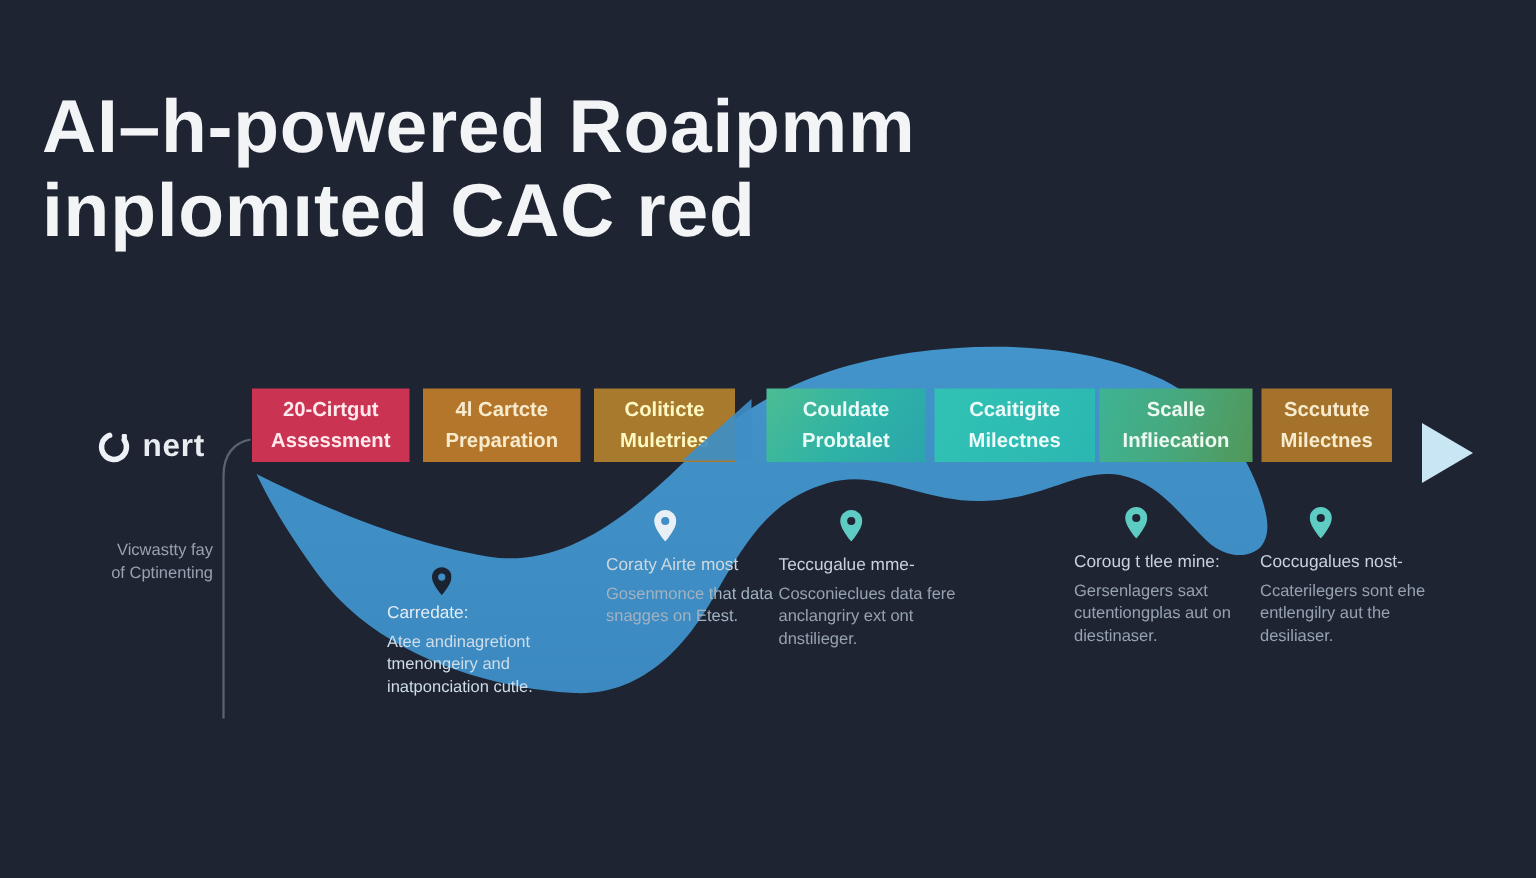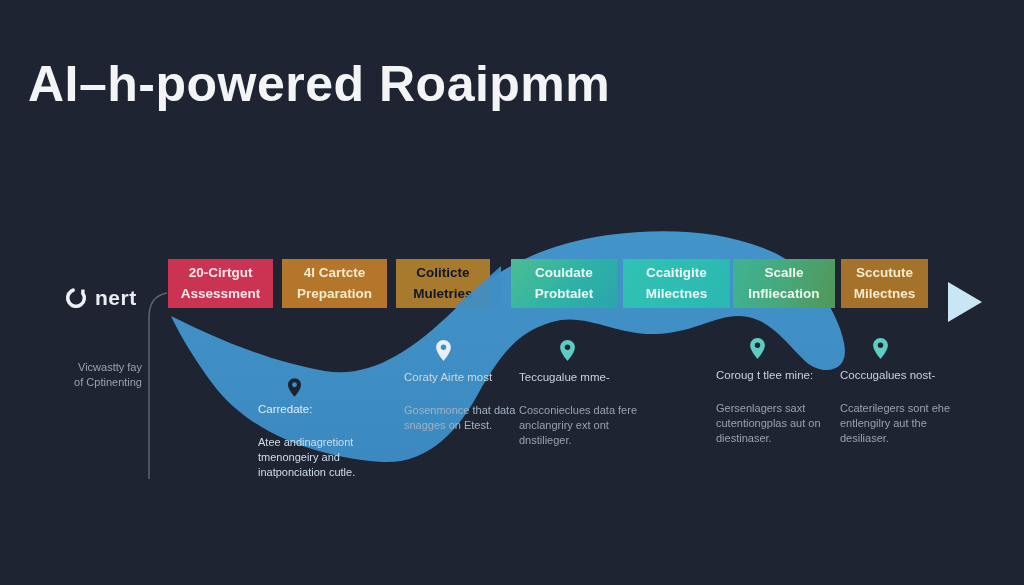--- a/index.html
+++ b/index.html
@@ -27,30 +27,30 @@
     color:#98a1b0; font-size:11px; line-height:1.4; text-align:right;
   }
 
   .stage {
     position:absolute; top:259px; height:49px; z-index:2;
     display:flex; flex-direction:column; align-items:center; justify-content:center;
     text-align:center; font-size:13.5px; font-weight:700; line-height:1.5;
   }
   .stage-1 { left:168px; width:105px; background:#cb3352; color:#ffe9ed; }
   .stage-2 { left:282px; width:105px; background:#b4762b; color:#f7ebcd;text-align:right; }
-  .stage-3 { left:396px; width:94px; background:#a87a2e; color:#0f172a; }
+  .stage-3 { left:396px; width:94px; background:#a87a2e; color:#fef9c3; }
   .stage-4 { left:511px; width:106px; background:linear-gradient(130deg,#4cbd92 0%,#2eb2a6 55%,#2ba5ad 100%); color:#eafaf7; }
   .stage-5 { left:623px; width:107px; background:linear-gradient(120deg,#31c2b4 0%,#2bb7b2 100%); color:#ecfbf9; }
   .stage-6 { left:733px; width:102px; background:linear-gradient(105deg,#3eb394 0%,#47a87c 50%,#529759 100%); color:#eef9f0; }
   .stage-7 { left:841px; width:87px; background:#a5722b; color:#f7ebcd; }
 
   .milestone { position:absolute; z-index:4; }
   .milestone .pin { display:block; }
   .ms-heading { font-size:11.5px; color:#c9d2dc; margin-top:9px; line-height:1.3; }
-  .ms-body { font-size:11px; color:#97a2b1; margin-top:18px; line-height:1.35; }
+  .ms-body { font-size:11px; color:#97a2b1; margin-top:4px; line-height:1.35; }
 
   #m1 { left:258px; top:378px; width:104px; }
   #m1 .pin { margin-left:30px; }
   #m1 .ms-heading { color:#e3ecf4; margin-top:5px; }
   #m1 .ms-body { color:#cfdde9; }
 
   #m2 { left:404px; top:340px; width:112px; }
   #m2 .pin { margin-left:32px; }
   #m2 .ms-heading { color:#ced8e1; }
   #m2 .ms-body { color:#a2b2c1; }
@@ -89,20 +89,21 @@
       C 720 311, 697 333, 655 334
       C 615 335, 585 312, 552 322
       C 518 332, 502 352, 478 394
       C 458 431, 428 464, 383 462
       C 328 459, 252 438, 212 383
       C 191 354, 179 333, 171 316 Z"></path>
   </svg>
 
   <div class="title">
     <div>AI–h-powered Roaipmm</div>
+    <div>inplomıted CAC red</div>
   </div>
 
   <div class="logo">
     <svg width="24" height="24" viewBox="0 0 24 24">
       <circle cx="12" cy="12" r="8.3" fill="none" stroke="#eef2f6" stroke-width="3.6" stroke-dasharray="41 11" stroke-linecap="round" transform="rotate(-35 12 12)"></circle>
       <rect x="17.2" y="3.4" width="3.4" height="3.4" rx="0.8" fill="#eef2f6"></rect>
     </svg>
     <span class="logo-text">nert</span>
   </div>
 

